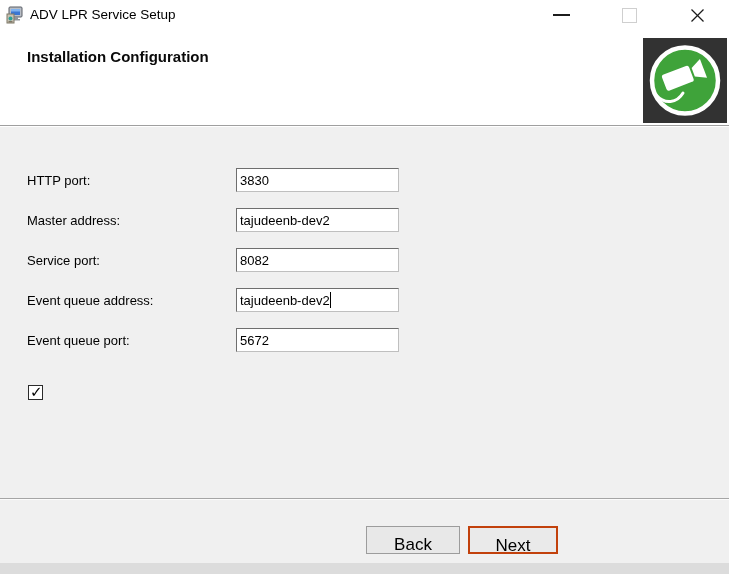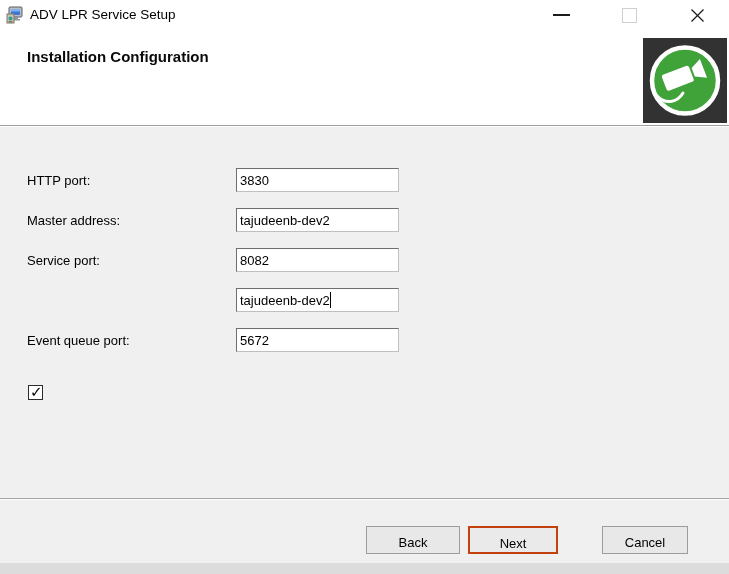--- a/index.html
+++ b/index.html
@@ -49,21 +49,21 @@
   .cbbox{width:15px;height:15px;background:#fff;border:1px solid #2b2b2b;position:relative;box-sizing:border-box;}
   .cbbox .check{display:none;position:absolute;left:1px;top:-3px;font-size:15px;font-weight:bold;color:#000;}
   .cbbox.checked .check{display:block;}
   .cblabel{margin-left:6px;font-size:13px;}
   
   .footer-line{position:absolute;top:498px;left:0;right:0;height:1px;background:#a5a5a5;}
   .footer-hl{position:absolute;top:499px;left:0;right:0;height:1px;background:#fbfbfb;}
   .btn{
     position:absolute;top:526px;height:28px;
     background:#e8e8e8;border:1px solid #9c9c9c;
-    font-family:inherit;font-size:13px;color:#000;
+    font-family:inherit;font-size:17px;color:#000;
     text-align:center;padding:8px;cursor:default;
   }
   .btn-back{left:366px;width:94px;}
   .btn-next{left:468px;width:90px;border:2px solid #c2410c;background:#eaeaea;}
   .btn-cancel{left:602px;width:86px;}
 </style>
 </head>
 <body>
 
 <div class="window">
@@ -116,30 +116,30 @@
 
   <span class="flabel r0">HTTP port:</span>
   <div class="finput r0"><span>3830</span></div>
 
   <span class="flabel r1">Master address:</span>
   <div class="finput r1"><span>tajudeenb-dev2</span></div>
 
   <span class="flabel r2">Service port:</span>
   <div class="finput r2"><span>8082</span></div>
 
+  <span class="flabel r3">Event queue address:</span>
   <div class="finput r3"><span>tajudeenb-dev2</span><span class="caret on"></span></div>
 
   <span class="flabel r4">Event queue port:</span>
   <div class="finput r4"><span>5672</span></div>
 
   <div class="cbrow">
     <span class="cbbox checked" id="nvidia-cb">
         <span class="check">✓</span>
       </span>
   </div>
 
   <div class="footer-line"></div>
   <div class="footer-hl"></div>
   <button class="btn btn-back">Back</button>
   <button class="btn btn-next">Next</button>
-  <button class="btn btn-cancel">Cancel</button>
 
 </div>
 
 </body></html>

